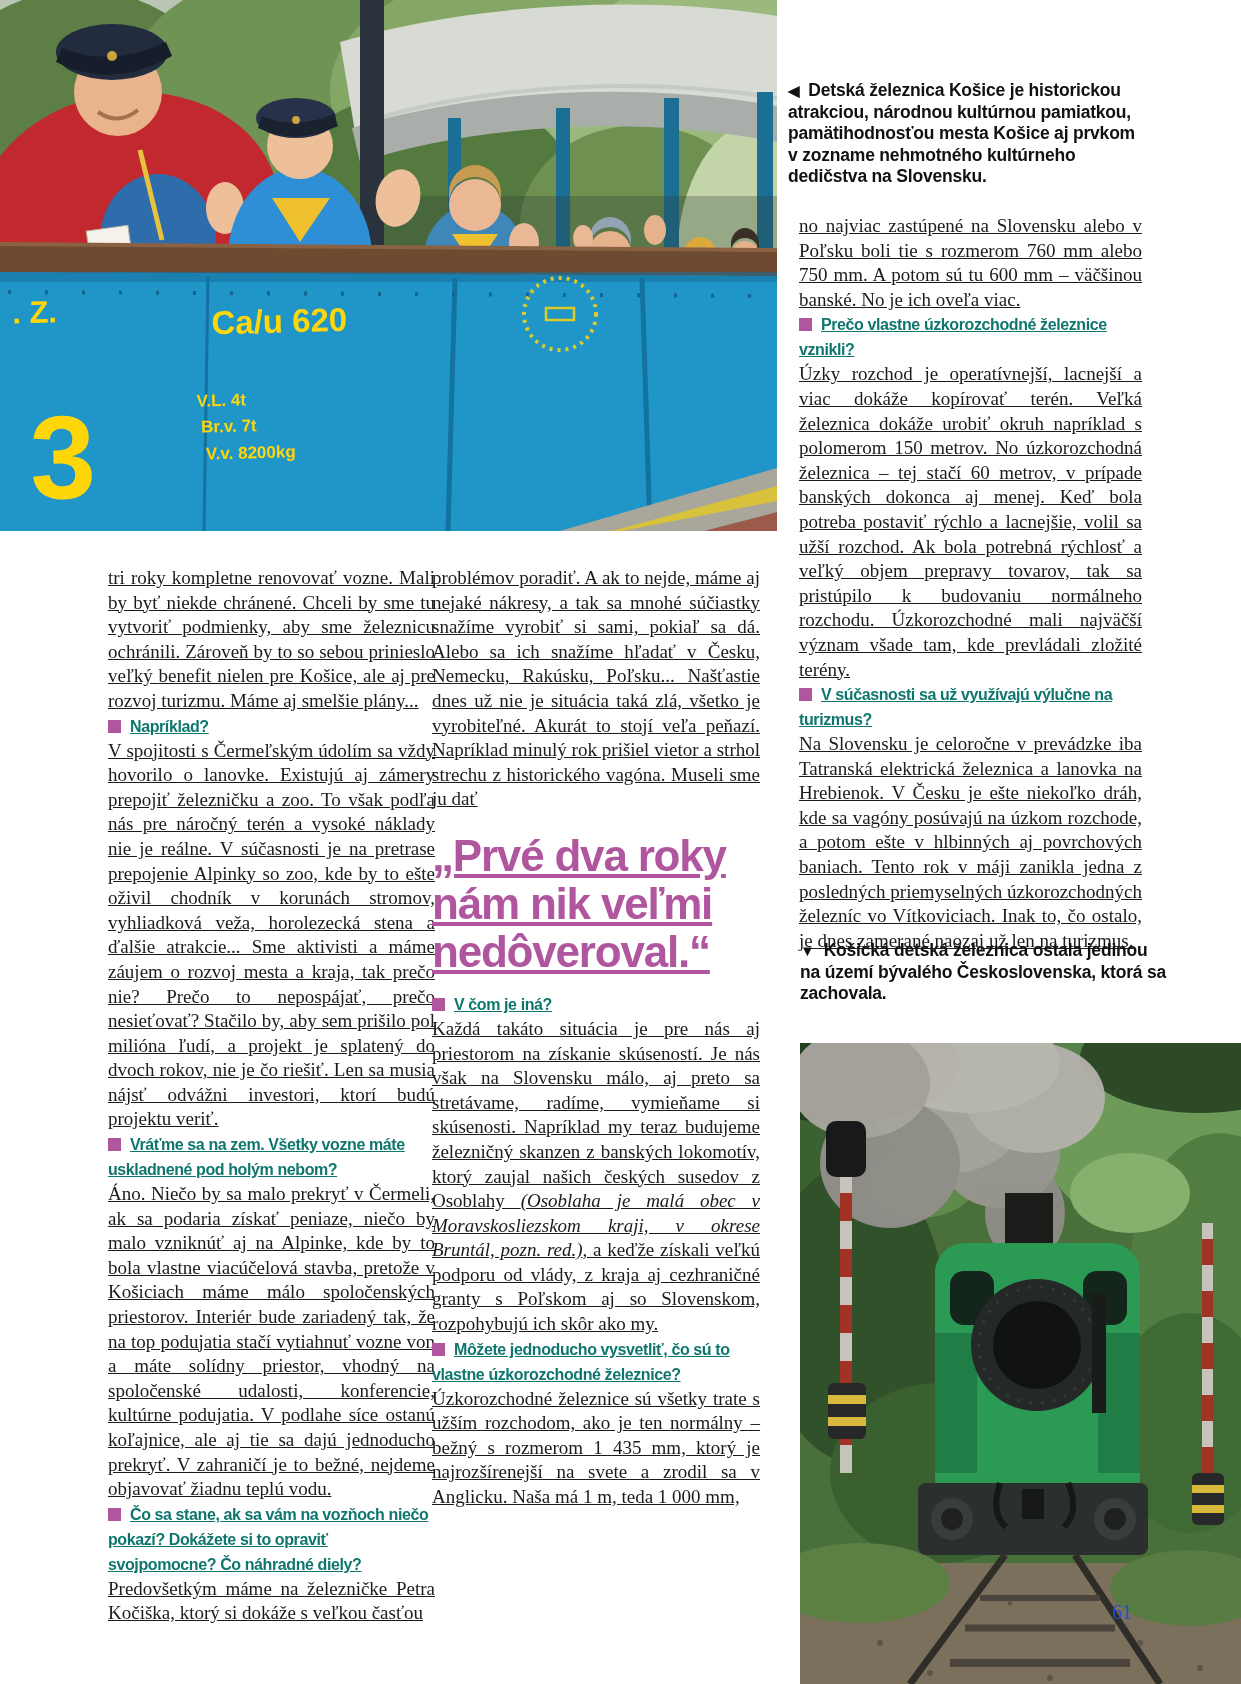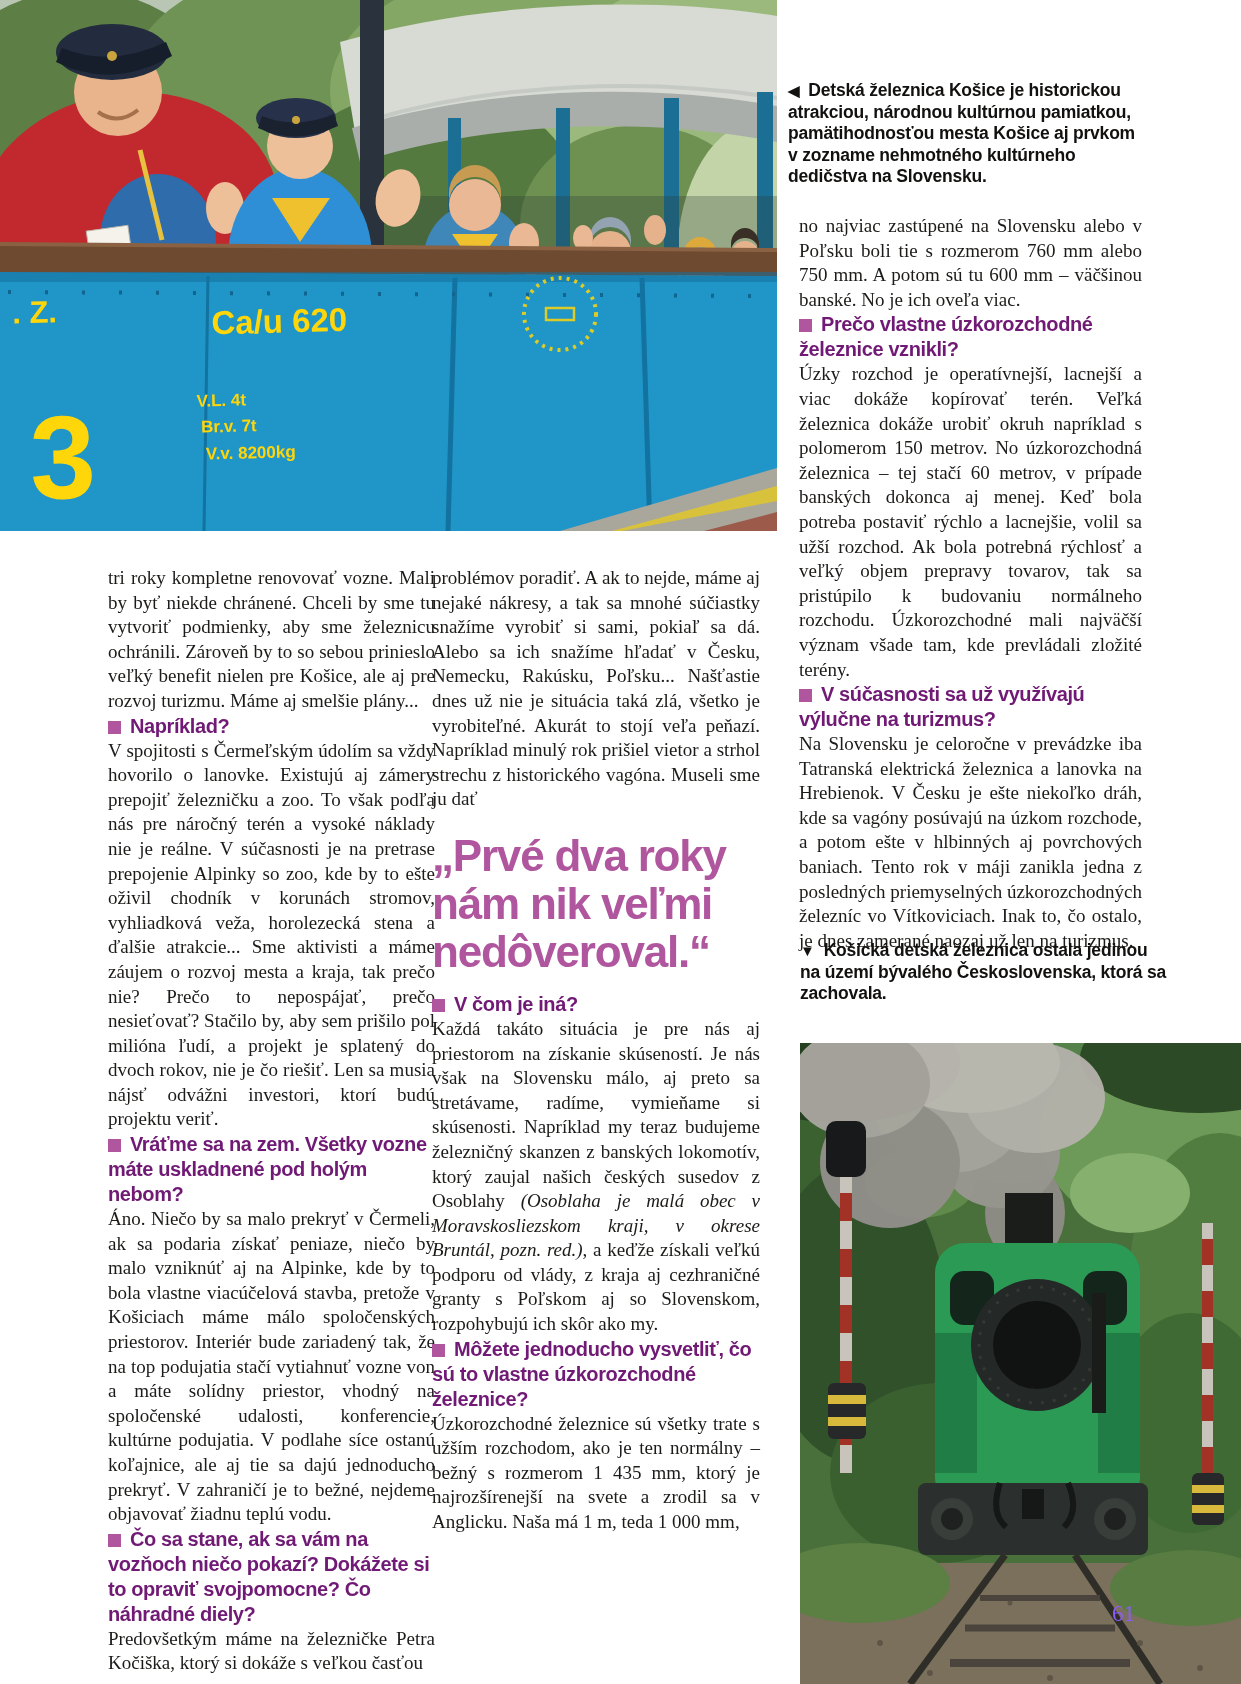--- a/index.html
+++ b/index.html
@@ -1,37 +1,37 @@
 <!DOCTYPE html>
 <html lang="sk"><head>
 <meta charset="utf-8">
 <title>Magazine interview page</title>
 <style>
   html,body{margin:0;padding:0;background:#e8e8e8;}
   .page{position:relative;width:1241px;height:1684px;background:#ffffff;overflow:hidden;
         font-family:"Liberation Serif",serif;color:#1c1b19;margin:0 auto;}
   
   .col{position:absolute;text-align:justify;font-size:19px;line-height:24.6px;}
-  .col p{margin:0;}
+  .col p{margin:0;text-decoration:underline;}
   .blk.body{text-align:justify;}
-  .blk.question{font-family:"Liberation Sans",sans-serif;font-weight:700;font-size:20px;
-                line-height:25px;letter-spacing:-0.4px;text-align:left;color:#701a75;}
+  .blk.question{font-family:"Liberation Sans",sans-serif;font-weight:700;font-size:16px;
+                line-height:25px;letter-spacing:-0.4px;text-align:left;color:#0f766e;}
   .bullet{display:inline-block;width:13px;height:13px;background:#b0569e;margin-right:9px;
           vertical-align:baseline;transform:translateY(1px);}
   .blk.quote{font-family:"Liberation Sans",sans-serif;font-weight:700;color:#b0569e;
              font-size:44px;line-height:48px;letter-spacing:-1.2px;text-align:left;
              margin:20px 0 16px 0;}
   .it{font-style:italic;}
   
   .caption{position:absolute;font-family:"Liberation Sans",sans-serif;font-weight:700;
            font-size:17.5px;line-height:21.5px;color:#121110;letter-spacing:-0.2px;text-align:left;}
   .caption .arrow{margin-right:9px;font-size:15px;}
   
   .photo{position:absolute;display:block;}
-  .pagenum{position:absolute;left:1112px;top:1601px;width:48px;font-size:23px;color:#8b5cf6;
+  .pagenum{position:absolute;left:1112px;top:1601px;width:48px;font-size:20px;color:#1d4ed8;
            font-family:"Liberation Serif",serif;}
 </style>
 </head>
 <body>
 
 <div class="page">
 
   <svg class="photo" style="left:0;top:0;" width="777" height="531" viewBox="0 0 777 531">
     <rect width="777" height="531" fill="#b9c6b4"></rect>
     <g>

